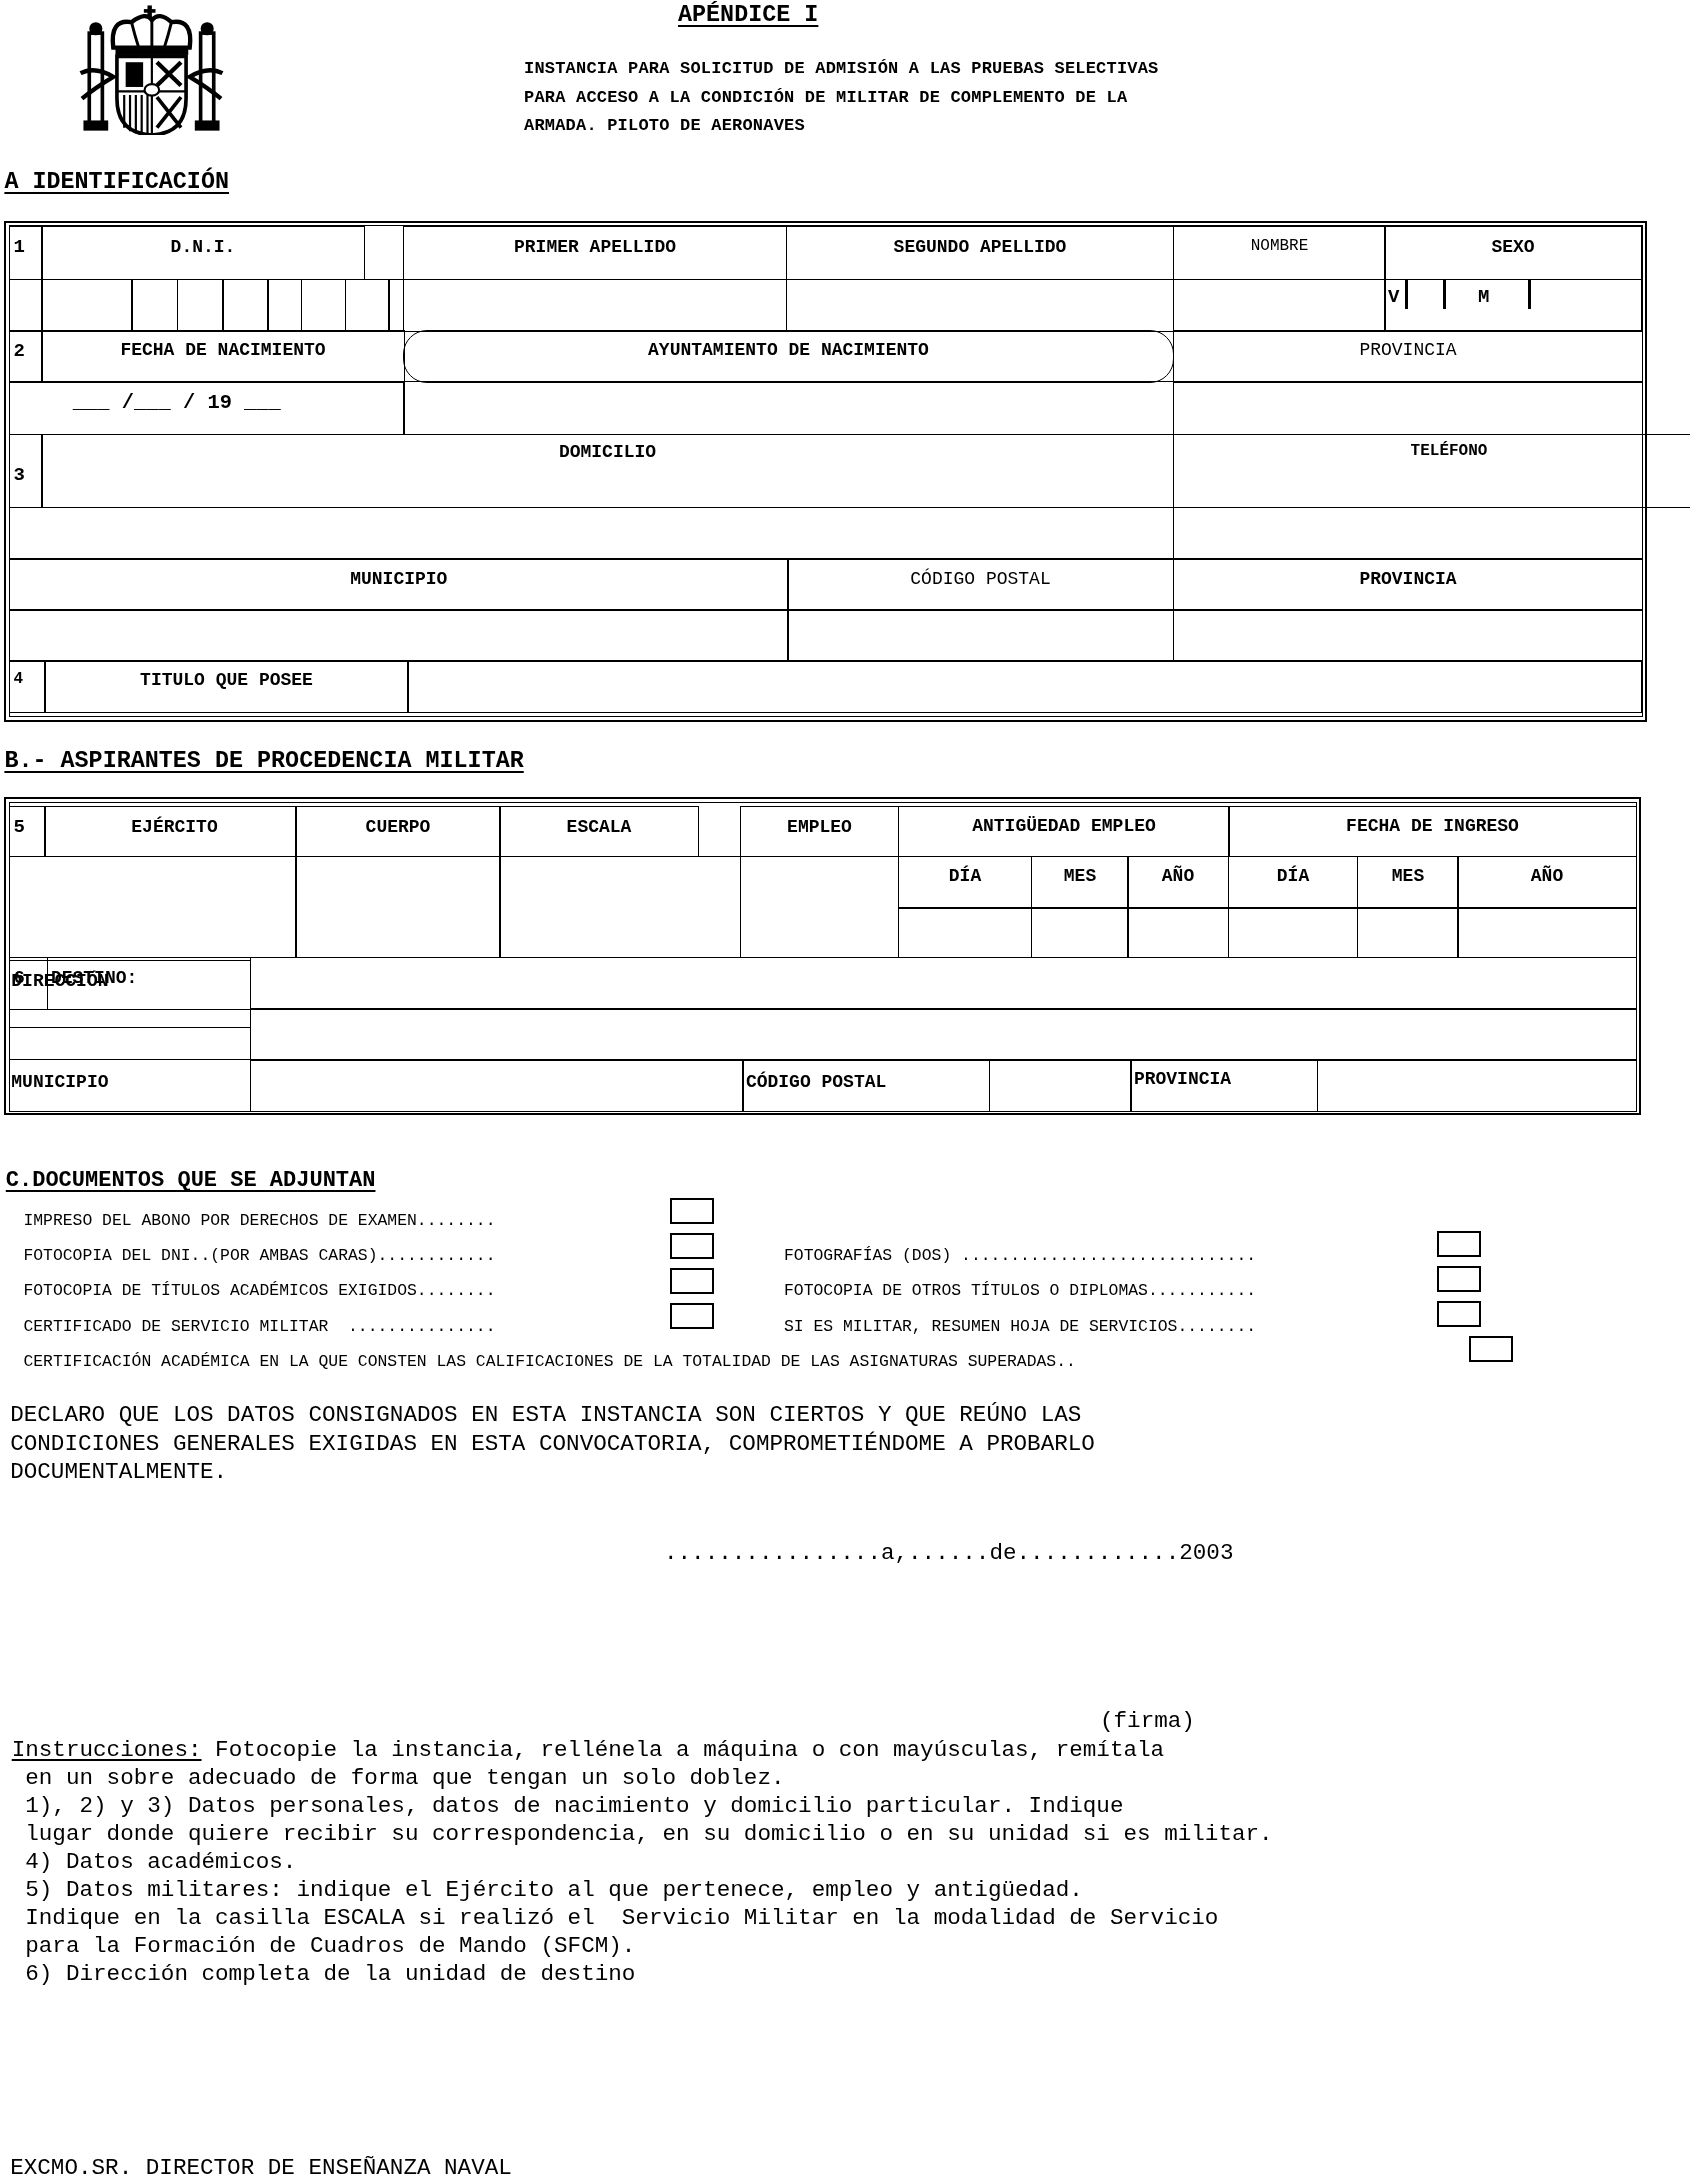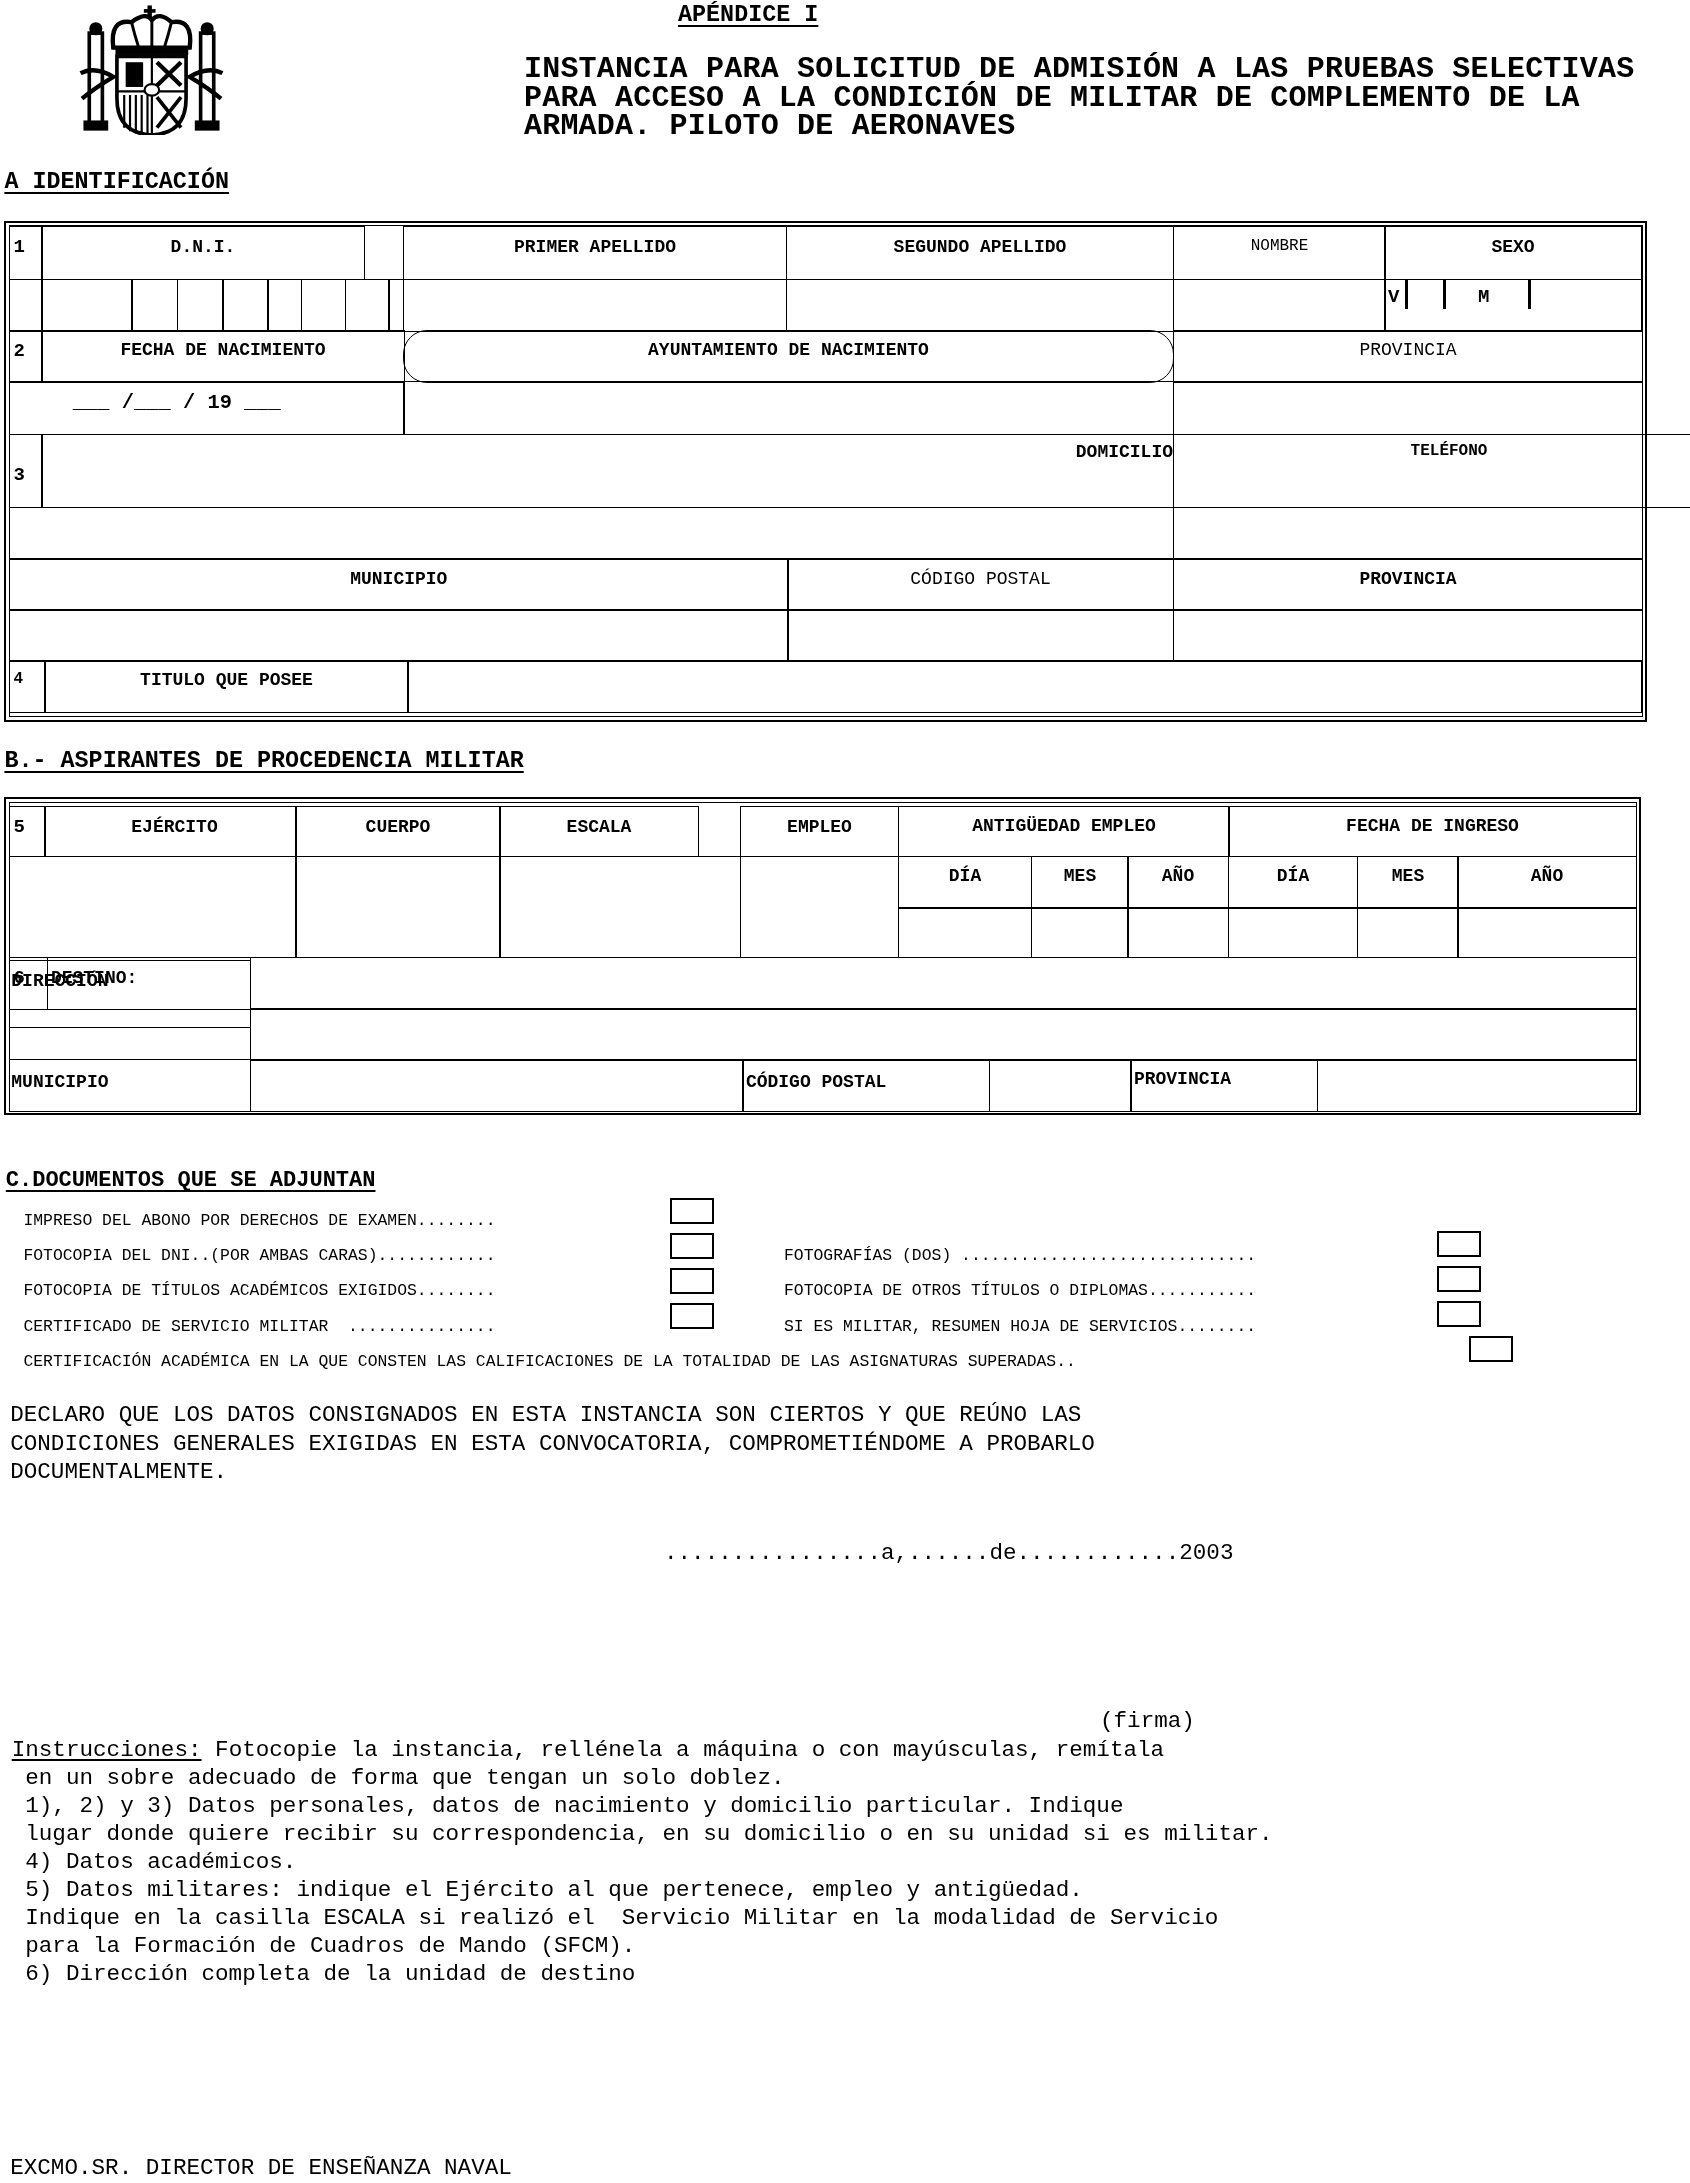--- a/index.html
+++ b/index.html
@@ -5,21 +5,21 @@
   html, body { margin:0; padding:0; background:#ffffff; }
   body { width:1690px; height:2183px; position:relative; overflow:hidden; color:#000;
          font-family:"Liberation Mono","DejaVu Sans Mono",monospace; }
   .abs { position:absolute; }
   .mono-bold { font-family:"Liberation Mono","DejaVu Sans Mono",monospace; font-weight:bold; }
   .u { text-decoration:underline; text-decoration-thickness:2.2px; text-underline-offset:3.7px; }
 
   
   #crest { left:73px; top:4.4px; width:157px; height:131px; }
   #appendix { left:678px; top:1.5px; font-size:23.4px; }
-  #title { left:524px; top:55px; font-size:30px; line-height:28.5px; white-space:pre; letter-spacing:0.2px; }
+  #title { left:524px; top:55px; font-size:17px; line-height:28.5px; white-space:pre; letter-spacing:0.2px; }
   .section-title { font-size:23.4px; }
 
   
   .frame { position:absolute; border:2.9px solid #000; box-sizing:border-box; }
   .frame-inner { position:absolute; border:1.5px solid #000; box-sizing:border-box; }
   .cell { position:absolute; box-sizing:border-box; border:1.5px solid #000; }
   .lbl { position:absolute; left:0; right:0; text-align:center; font-family:"Liberation Mono","DejaVu Sans Mono",monospace;
          font-weight:bold; font-size:18px; white-space:nowrap; }
   .lbl-left { position:absolute; font-family:"Liberation Mono","DejaVu Sans Mono",monospace; font-weight:bold; font-size:18px; white-space:nowrap; }
   .num { position:absolute; left:3.7px; font-family:"Liberation Mono","DejaVu Sans Mono",monospace; font-weight:bold; font-size:19px; }
@@ -131,21 +131,21 @@
 <div class="cell" style="left:8.8px;top:381px;width:396px;height:54px;">
     <span class="lbl-left" style="left:63px;top:8.8px;font-size:20.4px;">___ /___ / 19 ___</span>
   </div>
 <div class="cell" style="left:403px;top:381px;width:771px;height:54px;"></div>
 <div class="cell" style="left:1173px;top:381px;width:470px;height:54px;"></div>
 
 <div class="cell" style="left:8.8px;top:434px;width:34px;height:74px;">
     <span class="num" style="top:29px;">3</span>
   </div>
 <div class="cell" style="left:41px;top:434px;width:1133px;height:74px;">
-    <span class="lbl" style="top:7.3px;text-align:right;">DOMICILIO</span>
+    <span class="lbl" style="top:7.3px;">DOMICILIO</span>
   </div>
 <div class="cell" style="left:1173px;top:434px;width:552px;height:74px;">
     <span class="lbl" style="top:7.3px;font-size:16px;">TELÉFONO</span>
   </div>
 
 <div class="cell" style="left:8.8px;top:507px;width:1165px;height:53px;"></div>
 <div class="cell" style="left:1173px;top:507px;width:470px;height:53px;"></div>
 
 <div class="cell" style="left:8.8px;top:558px;width:780px;height:53px;">
     <span class="lbl" style="top:10.2px;">MUNICIPIO</span>

